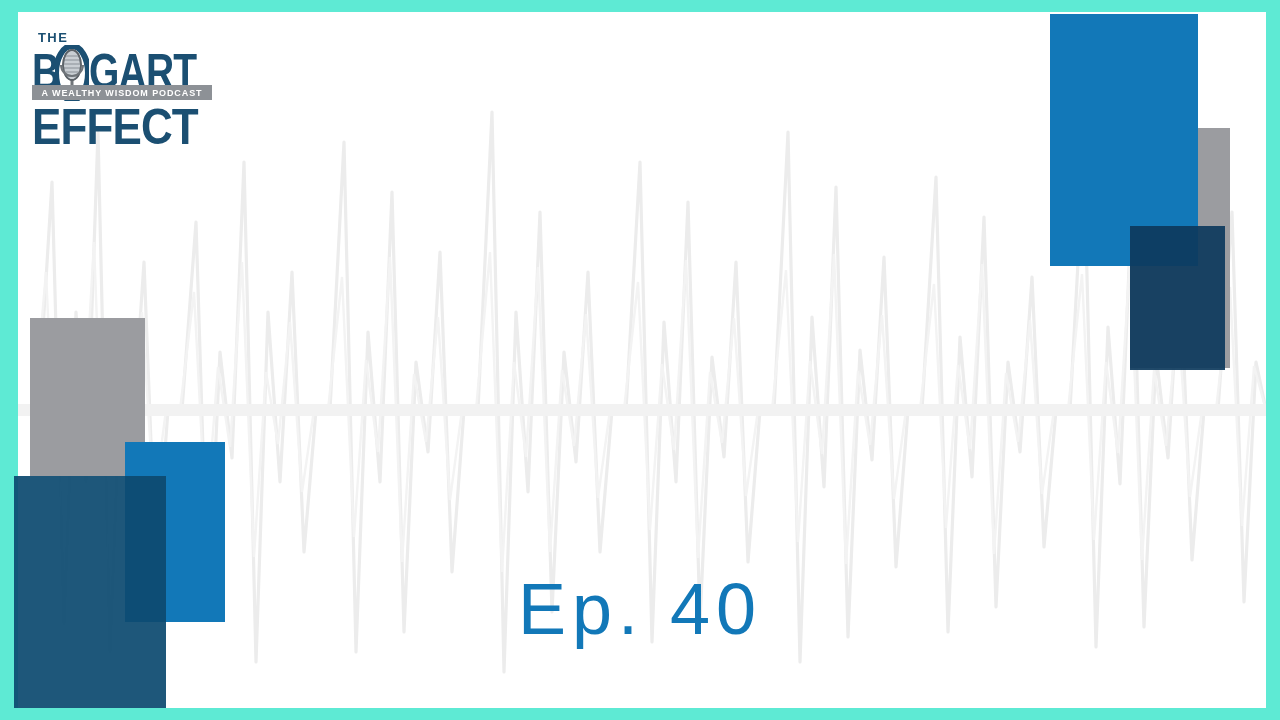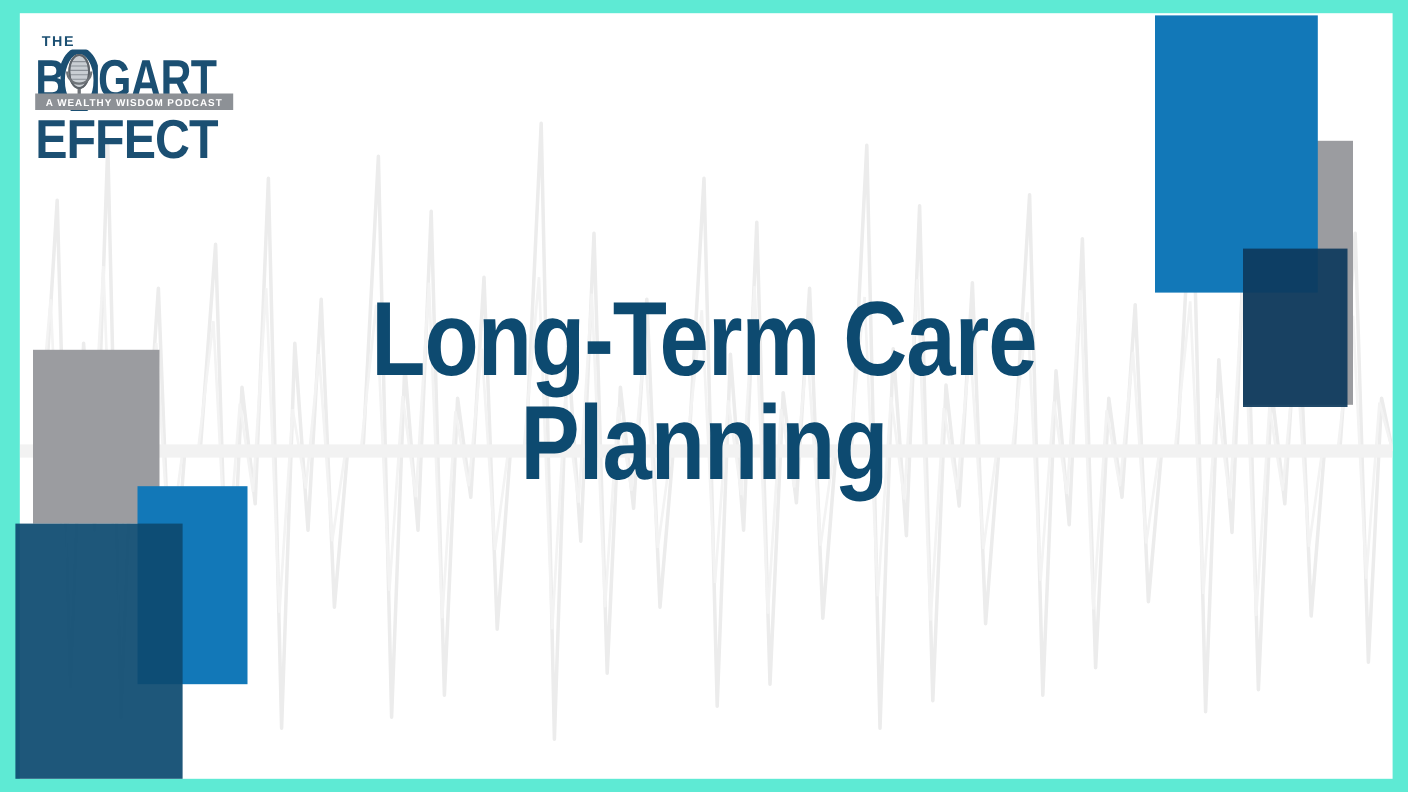--- a/index.html
+++ b/index.html
@@ -306,19 +306,16 @@
       <div class="logo-word" id="logo-bogart-right">GART</div>
     </div>
 
     <div id="logo-tagline">
       <span>A WEALTHY WISDOM PODCAST</span>
     </div>
 
     <div id="logo-effect">EFFECT</div>
   </div>
 
-  <div id="title-block">
-    <div class="title-line">Long-Term Care</div>
-    <div class="title-line">Planning</div>
-  </div>
-
+
+  <div id="episode">Ep. 40</div>
 
 </div>
 
 </body></html>

